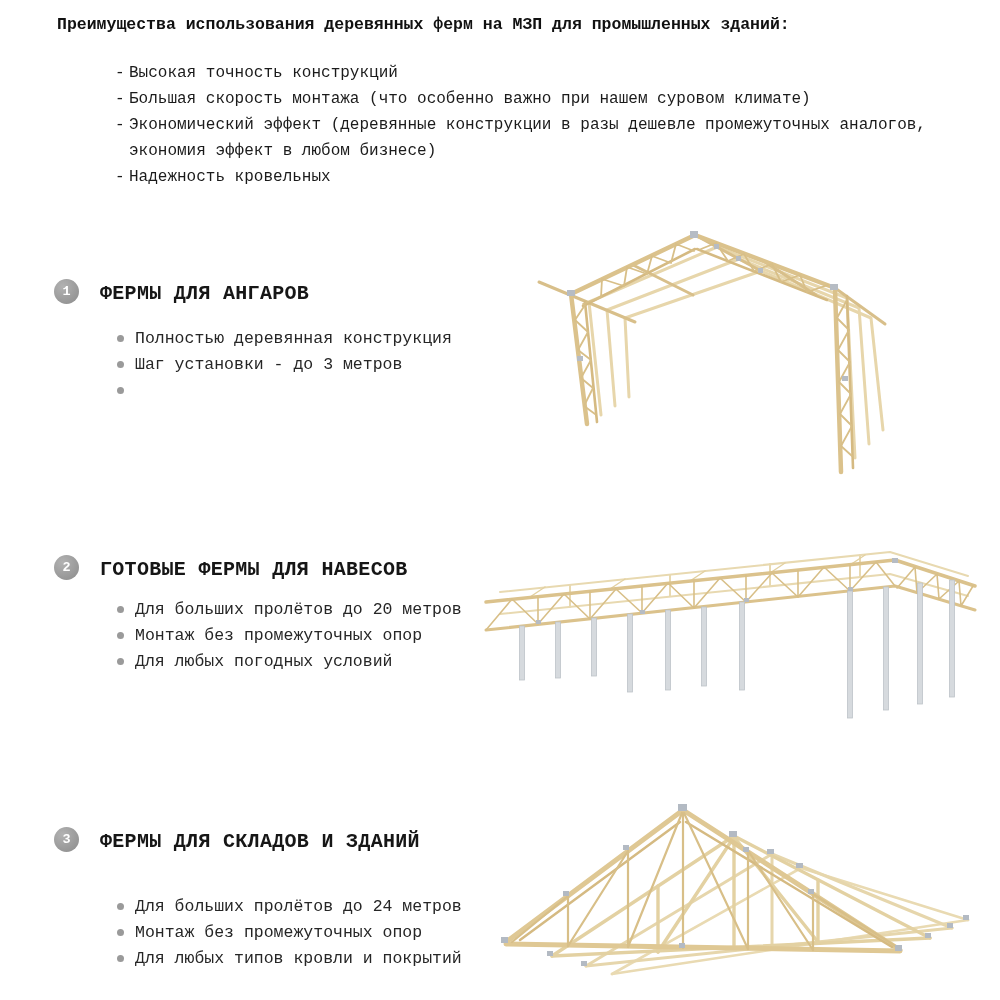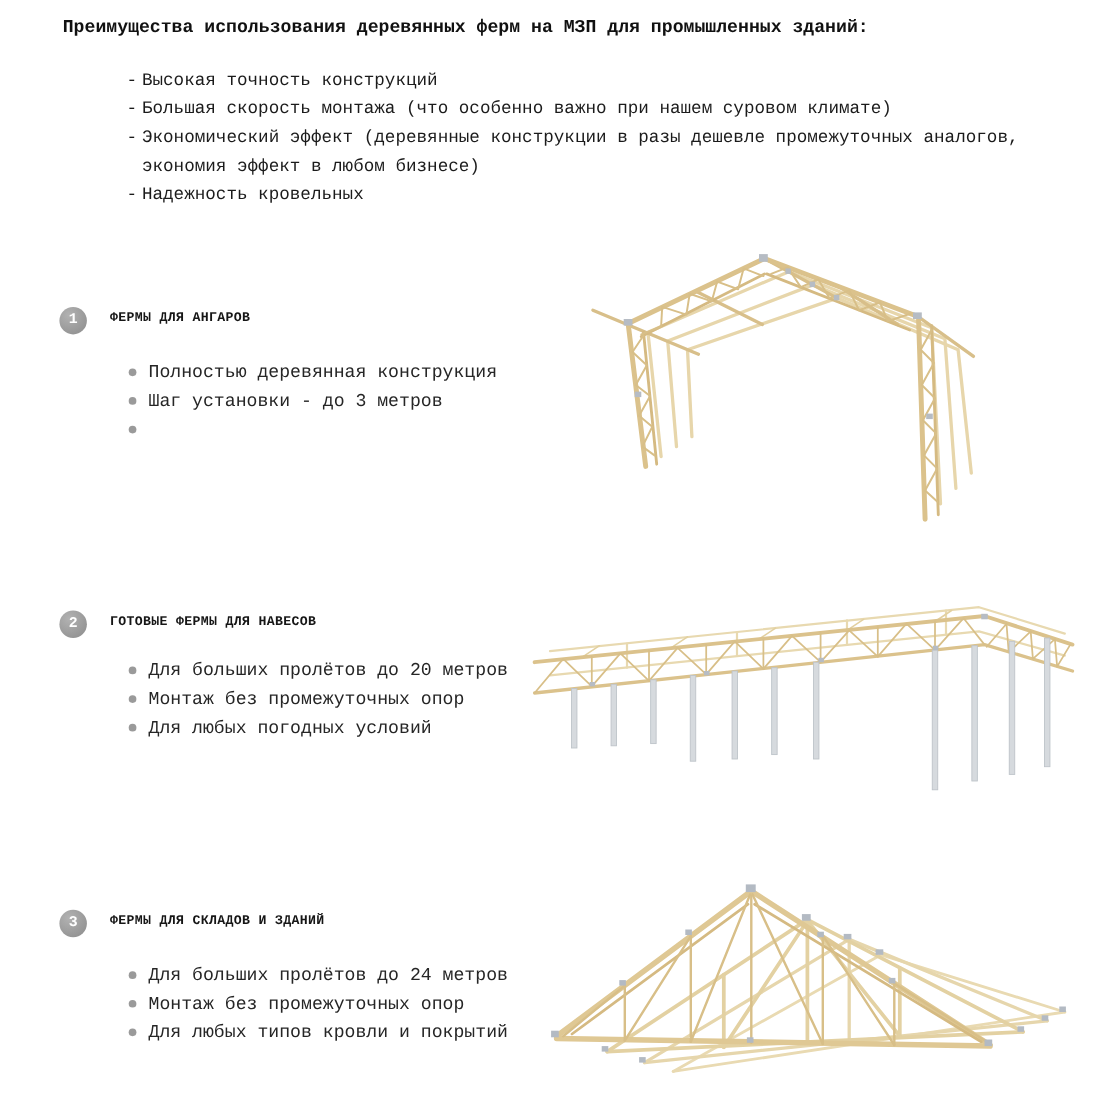--- a/index.html
+++ b/index.html
@@ -16,25 +16,25 @@
 
   .section{position:absolute;width:460px;}
   .sec1{left:54px;top:279px;}
   .sec2{left:54px;top:555px;}
   .sec3{left:54px;top:827px;}
   .badge{position:absolute;left:0;top:0;width:25px;height:25px;border-radius:50%;
          background:radial-gradient(circle at 35% 30%, #b2b2b2, #8b8b8b);
          color:#fff;font-size:13.5px;font-weight:bold;display:flex;
          align-items:center;justify-content:center;}
   .sec-title{position:absolute;left:46px;top:3px;white-space:nowrap;
-             font-size:12px;font-weight:bold;letter-spacing:.3px;color:#161616;}
+             font-size:20px;font-weight:bold;letter-spacing:.3px;color:#161616;}
   .sec-bullets{position:absolute;left:63px;width:400px;font-size:16.5px;color:#262626;}
   .sec1 .sec-bullets{top:46px;}
   .sec2 .sec-bullets{top:41px;}
-  .sec3 .sec-bullets{top:46px;}
+  .sec3 .sec-bullets{top:66px;}
   .bullet-row{display:flex;align-items:center;height:26px;white-space:nowrap;}
   .dot{flex:0 0 7px;width:7px;height:7px;border-radius:50%;background:#9a9a9a;margin-right:11px;}
 
   .fig{position:absolute;}
   .fig1{left:535px;top:210px;}
   .fig2{left:470px;top:540px;}
   .fig3{left:468px;top:780px;}
   svg{display:block;}
 </style>
 </head>

